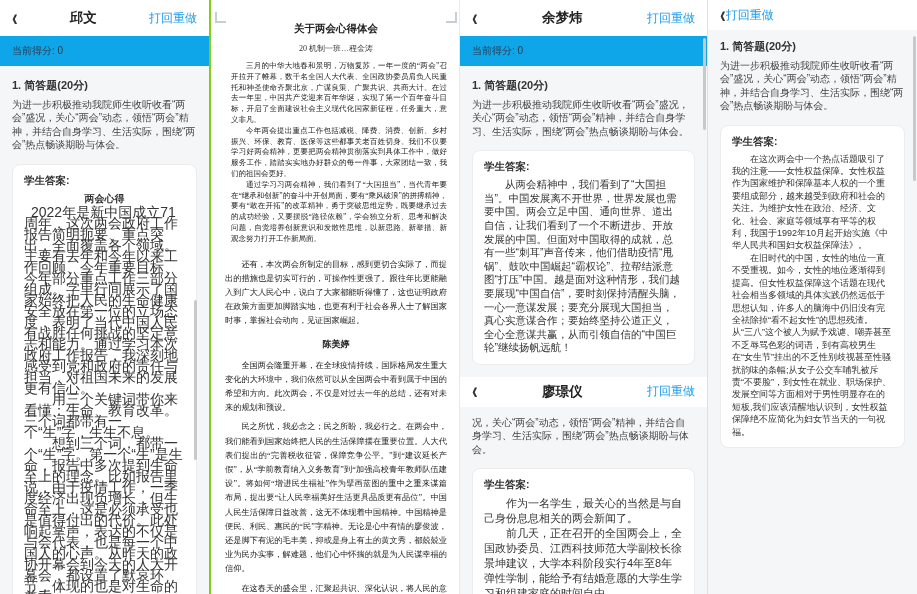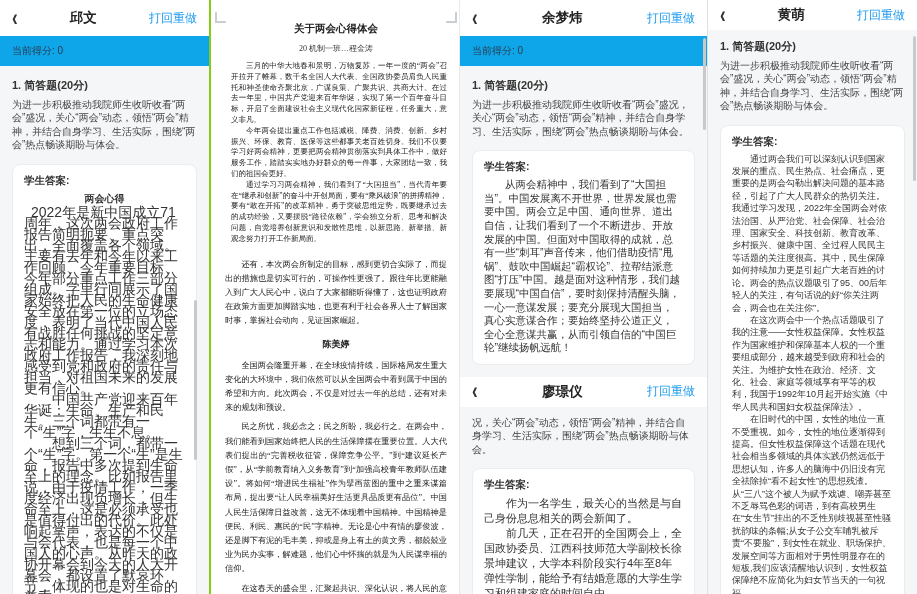--- a/index.html
+++ b/index.html
@@ -69,21 +69,21 @@
       <span>当前得分: 0</span>
     </div>
     <div class="content">
       <div class="qno">1. 简答题(20分)</div>
       <div class="qtext">为进一步积极推动我院师生收听收看“两会”盛况，关心“两会”动态，领悟“两会”精神，并结合自身学习、生活实际，围绕“两会”热点畅谈期盼与体会。</div>
       <div class="card">
         <div class="alabel">学生答案:</div>
         <div class="atitle">两会心得</div>
         <div class="abody">
             <p class="ap">2022年是新中国成立71周年，这次两会政府工作报告简明扼要、重点突出，全面覆盖各个领域。主要有去年和今年以来工作回顾、今年重要目标、今年部分重点工作三部分组成。字里行间展示了国家始终把人民的生命健康安全放在第一位的立场态度，表明了当代中国人民有战胜任何挑战的坚定意志和能力。通过学习本次政府工作报告，我深刻地感受到党和政府的责任与担当，对祖国未来的发展更有信心。</p>
-            <p class="ap">中国共产党迎来百年华诞：生命、生产和民生。三个词都带有一个“生”字，生生不息。</p>
+            <p class="ap">用三个关键词带你来看懂：生命、教育改革。三个词都带有一个“生”字，生生不息。</p>
             <p class="ap">想到三个词，都带一个“生”字。第一个“生”是生命，报告中多次提到生命至上的理念。比如报告里说，由于疫情工作，一季度经济出现负增长，但生命至上，这是必须承受也是值得付出的代价。此处响起掌声，表达的不仅是与会代表，也是每一个中国人的心声。从昨天的政协开幕会到今天的人大开幕会，都设置了默哀环节，体现的也是对生命的尊重。</p>
             <p class="ap">第二个“生”是生产，报告中提到的很多举措，不仅着眼于当下恢复生产、留住“青山”，比如减税降费、减租减息；而且着眼未来，进一步提升生产力，比如投资新基建等。</p>
             <p class="ap">第三个“生”是民生。今年报告的整体篇幅短了不少，但对民生的重视、对困难群体生活的保障一点也没少。</p>
           </div>
       </div>
     </div>
     <div class="sb sb1"></div>
   </section>
 
   <section class="col col2">
@@ -146,30 +146,28 @@
             </div>
         </div>
       </div>
     </div>
     <div class="sb sb3"></div>
   </section>
 
   <section class="col col4">
     <header class="phead small">
       <span class="back">‹</span>
-      <span class="ptitle">黄萌</span>
       <span class="redo">打回重做</span>
     </header>
     <div class="content">
       <div class="qno" style="margin-top:2px;">1. 简答题(20分)</div>
       <div class="qtext">为进一步积极推动我院师生收听收看“两会”盛况，关心“两会”动态，领悟“两会”精神，并结合自身学习、生活实际，围绕“两会”热点畅谈期盼与体会。</div>
       <div class="card">
         <div class="alabel">学生答案:</div>
         <div class="abody">
-            <p class="ap4">通过两会我们可以深刻认识到国家发展的重点、民生热点、社会痛点，更重要的是两会勾勒出解决问题的基本路径，引起了广大人民群众的热切关注。我通过学习发现，2022年全国两会对依法治国、从严治党、社会保障、社会治理、国家安全、科技创新、教育改革、乡村振兴、健康中国、全过程人民民主等话题的关注度很高。其中，民生保障如何持续加力更是引起广大老百姓的讨论。两会的热点议题吸引了95、00后年轻人的关注，有句话说的好“你关注两会，两会也在关注你”。</p>
             <p class="ap4">在这次两会中一个热点话题吸引了我的注意——女性权益保障。女性权益作为国家维护和保障基本人权的一个重要组成部分，越来越受到政府和社会的关注。为维护女性在政治、经济、文化、社会、家庭等领域享有平等的权利，我国于1992年10月起开始实施《中华人民共和国妇女权益保障法》。</p>
             <p class="ap4">在旧时代的中国，女性的地位一直不受重视。如今，女性的地位逐渐得到提高。但女性权益保障这个话题在现代社会相当多领域的具体实践仍然远低于思想认知，许多人的脑海中仍旧没有完全祛除掉“看不起女性”的思想残渣。从“三八”这个被人为赋予戏谑、嘲弄甚至不乏辱骂色彩的词语，到有高校男生在“女生节”挂出的不乏性别歧视甚至性骚扰韵味的条幅;从女子公交车哺乳被斥责“不要脸”，到女性在就业、职场保护、发展空间等方面相对于男性明显存在的短板,我们应该清醒地认识到，女性权益保障绝不应简化为妇女节当天的一句祝福。</p>
           </div>
       </div>
     </div>
     <div class="sb sb4"></div>
   </section>
 
 </div>
 

